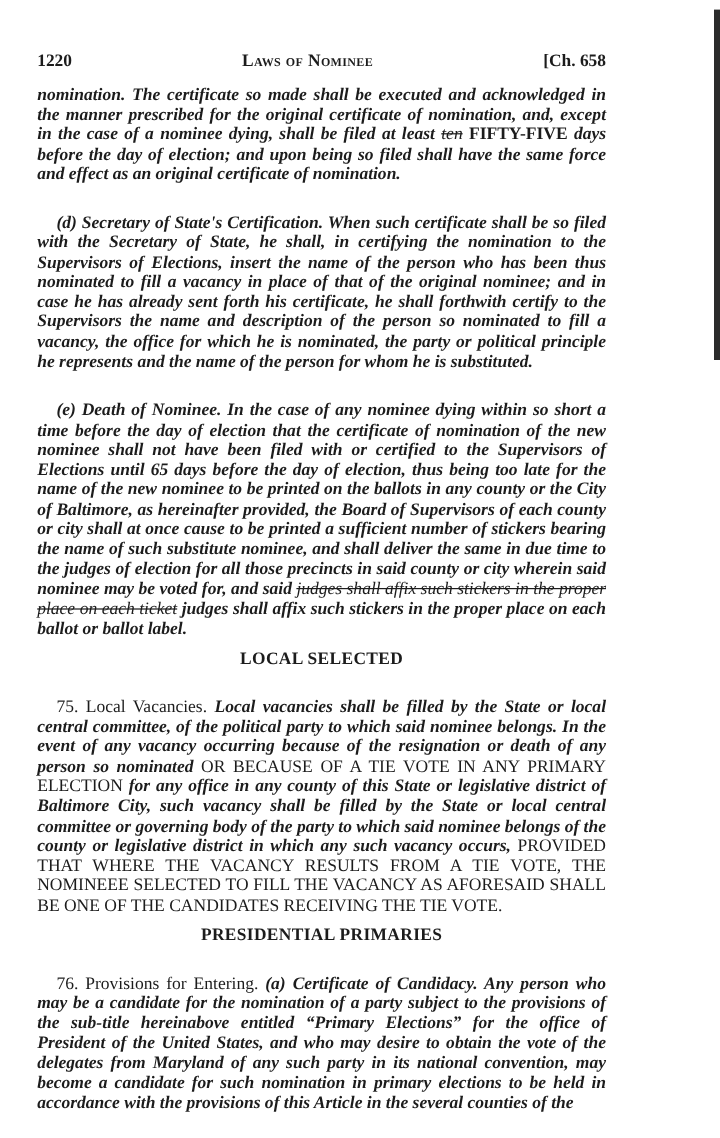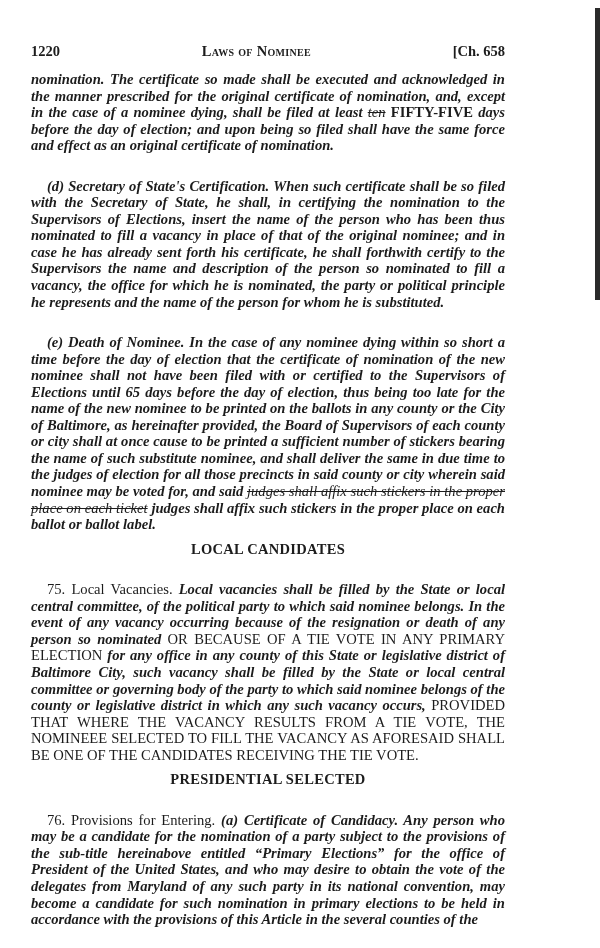--- a/index.html
+++ b/index.html
@@ -30,21 +30,21 @@
     <span>[Ch. 658</span>
   </div>
 
   <div class="body">
     <p class="para it"><span>nomination. The certificate so made shall be executed and acknowledged in the manner prescribed for the original certificate of nomination, and, except in the case of a nominee dying, shall be filed at least </span><span class="strike">ten</span><span class="rm"> FIFTY-FIVE </span><span>days before the day of election; and upon being so filed shall have the same force and effect as an original certificate of nomination.</span></p>
 
     <p class="para it ind">(d) Secretary of State's Certification. When such certificate shall be so filed with the Secretary of State, he shall, in certifying the nomination to the Supervisors of Elections, insert the name of the person who has been thus nominated to fill a vacancy in place of that of the original nominee; and in case he has already sent forth his certificate, he shall forthwith certify to the Supervisors the name and description of the person so nominated to fill a vacancy, the office for which he is nominated, the party or political principle he represents and the name of the person for whom he is substituted.</p>
 
     <p class="para it ind"><span>(e) Death of Nominee. In the case of any nominee dying within so short a time before the day of election that the certificate of nomination of the new nominee shall not have been filed with or certified to the Supervisors of Elections until 65 days before the day of election, thus being too late for the name of the new nominee to be printed on the ballots in any county or the City of Baltimore, as hereinafter provided, the Board of Supervisors of each county or city shall at once cause to be printed a sufficient number of stickers bearing the name of such substitute nominee, and shall deliver the same in due time to the judges of election for all those precincts in said county or city wherein said nominee may be voted for, and said </span><span class="strike">judges shall affix such stickers in the proper place on each ticket</span><span> judges shall affix such stickers in the proper place on each ballot or ballot label.</span></p>
 
-    <div class="heading">LOCAL CANDIDATES</div>
+    <div class="heading">LOCAL SELECTED</div>
 
     <p class="para it ind"><span class="bold">75. Local Vacancies.</span><span> Local vacancies shall be filled by the State or local central committee, of the political party to which said nominee belongs. In the event of any vacancy occurring because of the resignation or death of any person so nominated </span><span class="caps">OR BECAUSE OF A TIE VOTE IN ANY PRIMARY ELECTION</span><span> for any office in any county of this State or legislative district of Baltimore City, such vacancy shall be filled by the State or local central committee or governing body of the party to which said nominee belongs of the county or legislative district in which any such vacancy occurs, </span><span class="caps">PROVIDED THAT WHERE THE VACANCY RESULTS FROM A TIE VOTE, THE NOMINEEE SELECTED TO FILL THE VACANCY AS AFORESAID SHALL BE ONE OF THE CANDIDATES RECEIVING THE TIE VOTE.</span></p>
 
-    <div class="heading">PRESIDENTIAL SELECTED</div>
+    <div class="heading">PRESIDENTIAL PRIMARIES</div>
 
     <p class="para it ind"><span class="bold">76. Provisions for Entering.</span><span> (a) Certificate of Candidacy. Any person who may be a candidate for the nomination of a party subject to the provisions of the sub-title hereinabove entitled “Primary Elections” for the office of President of the United States, and who may desire to obtain the vote of the delegates from Maryland of any such party in its national convention, may become a candidate for such nomination in primary elections to be held in accordance with the provisions of this Article in the several counties of the</span></p>
   </div>
 </div>
 
 </body></html>

